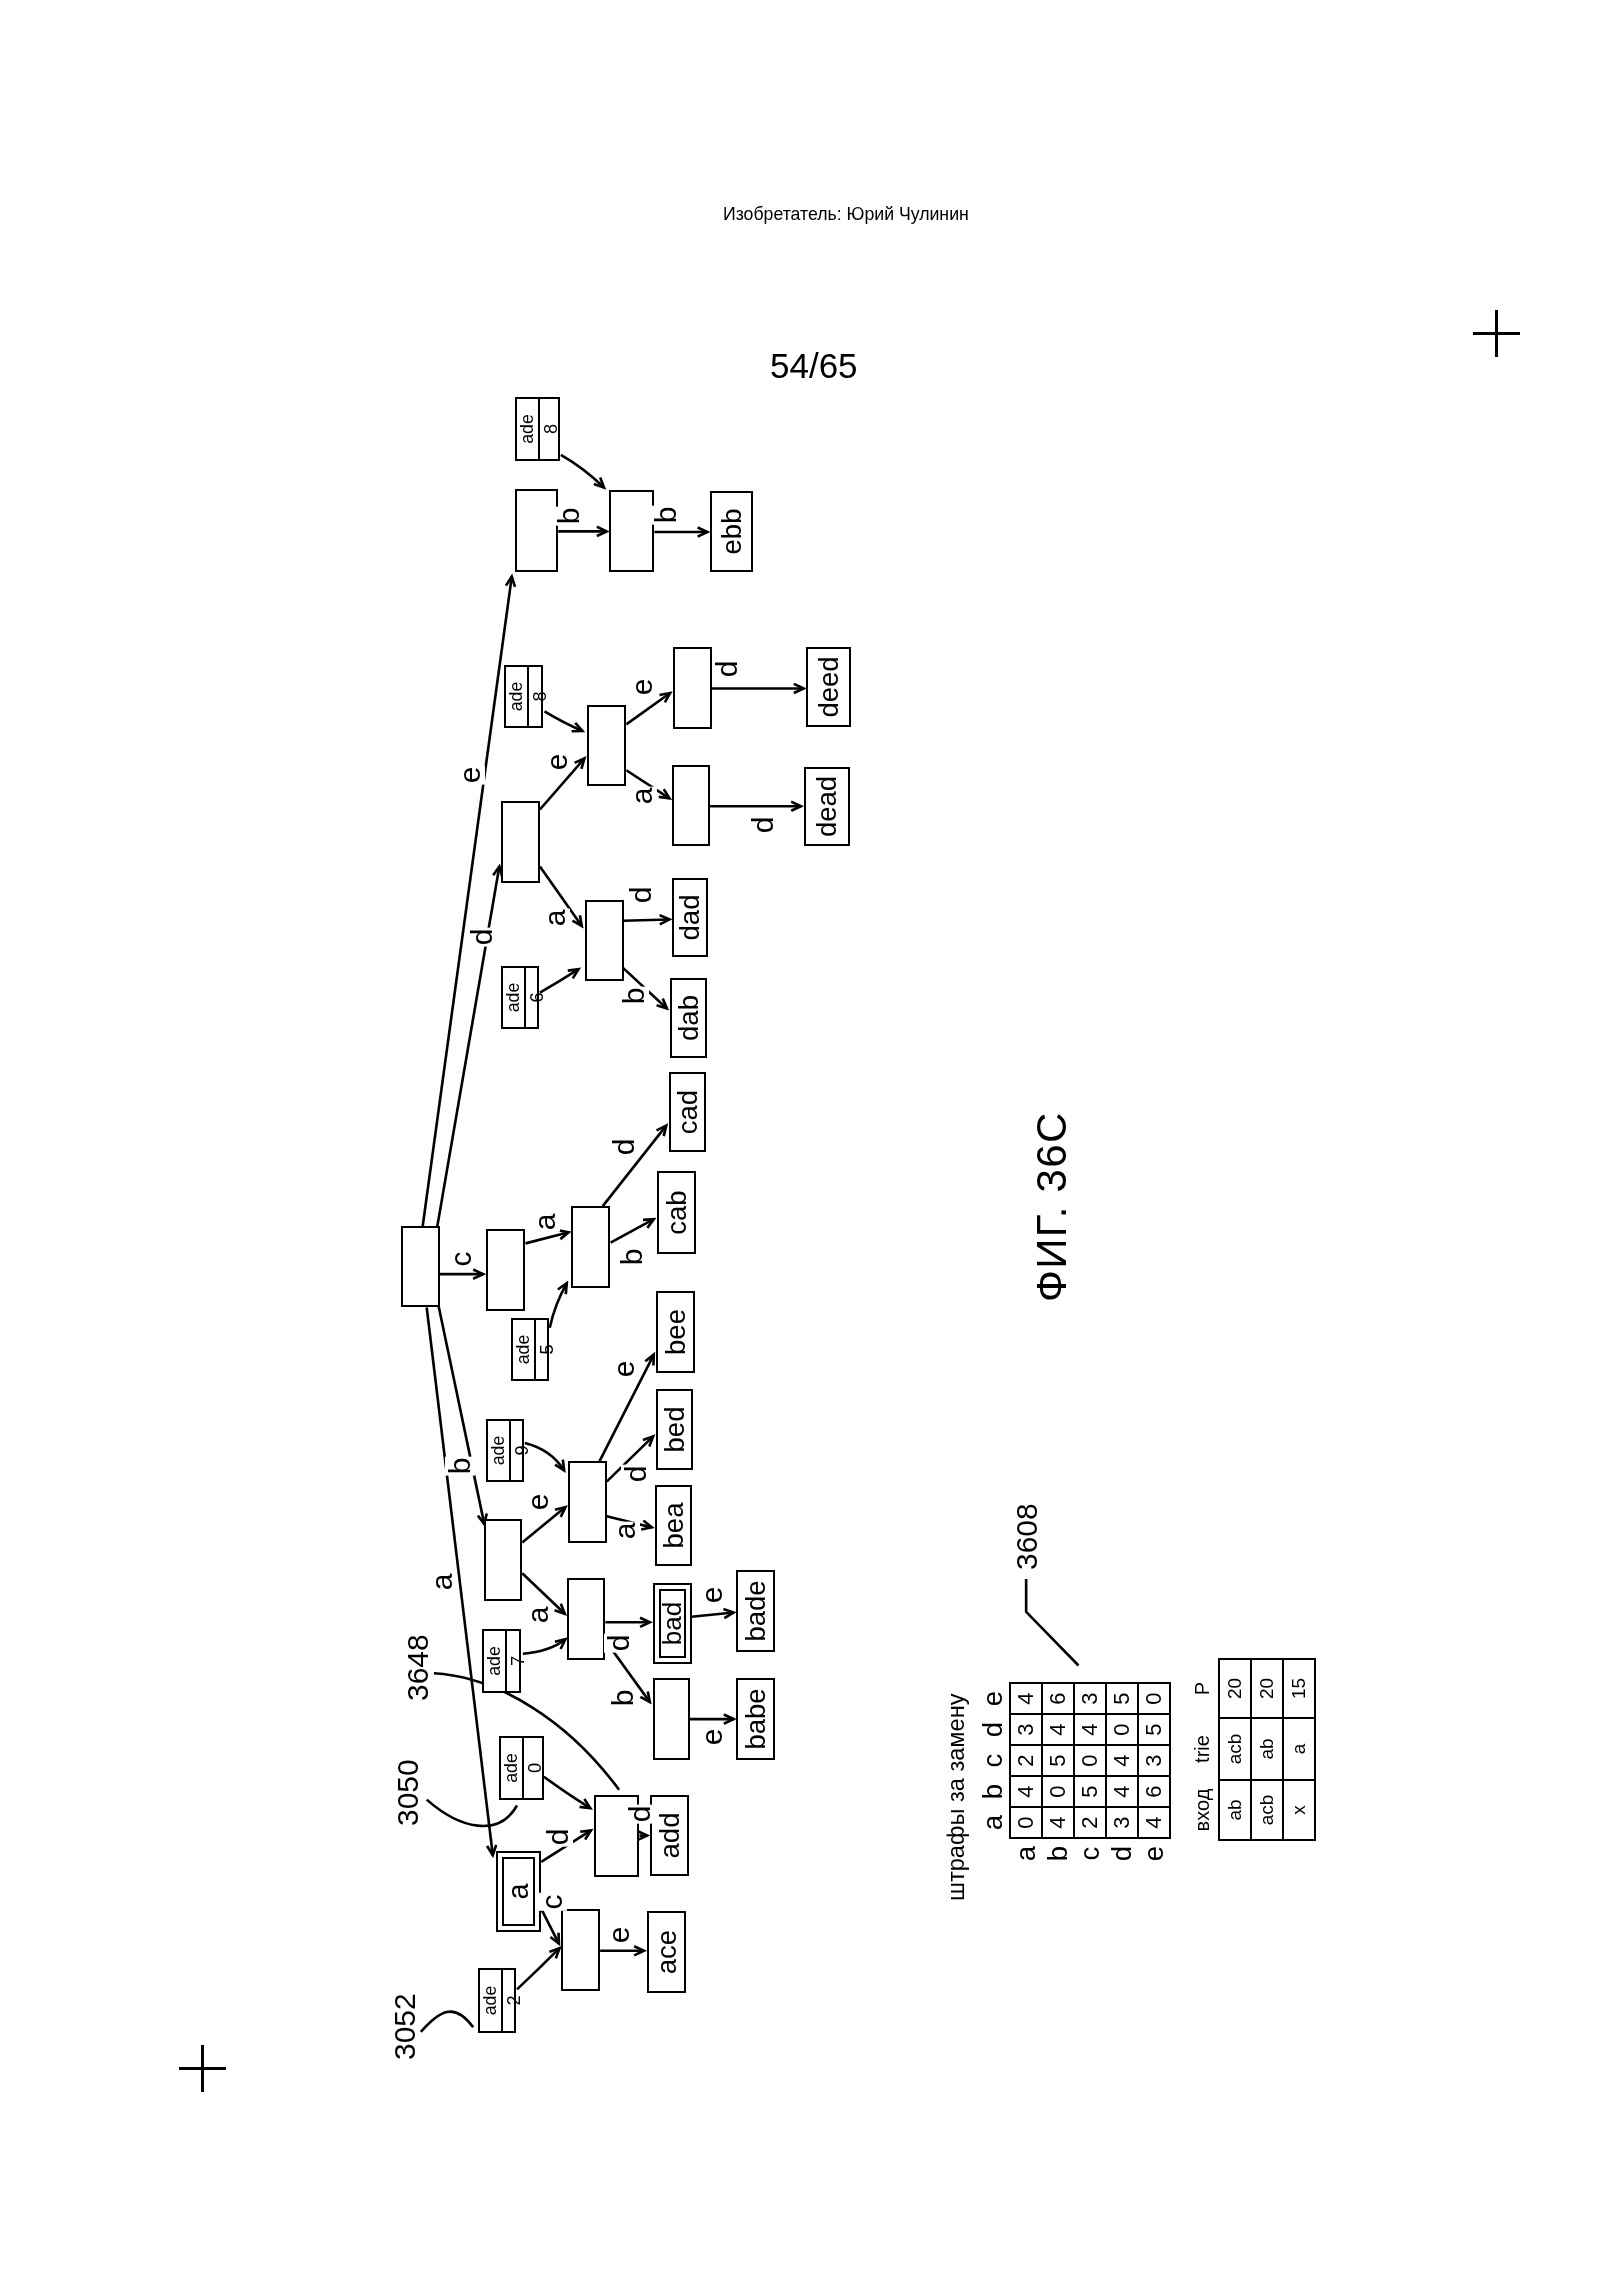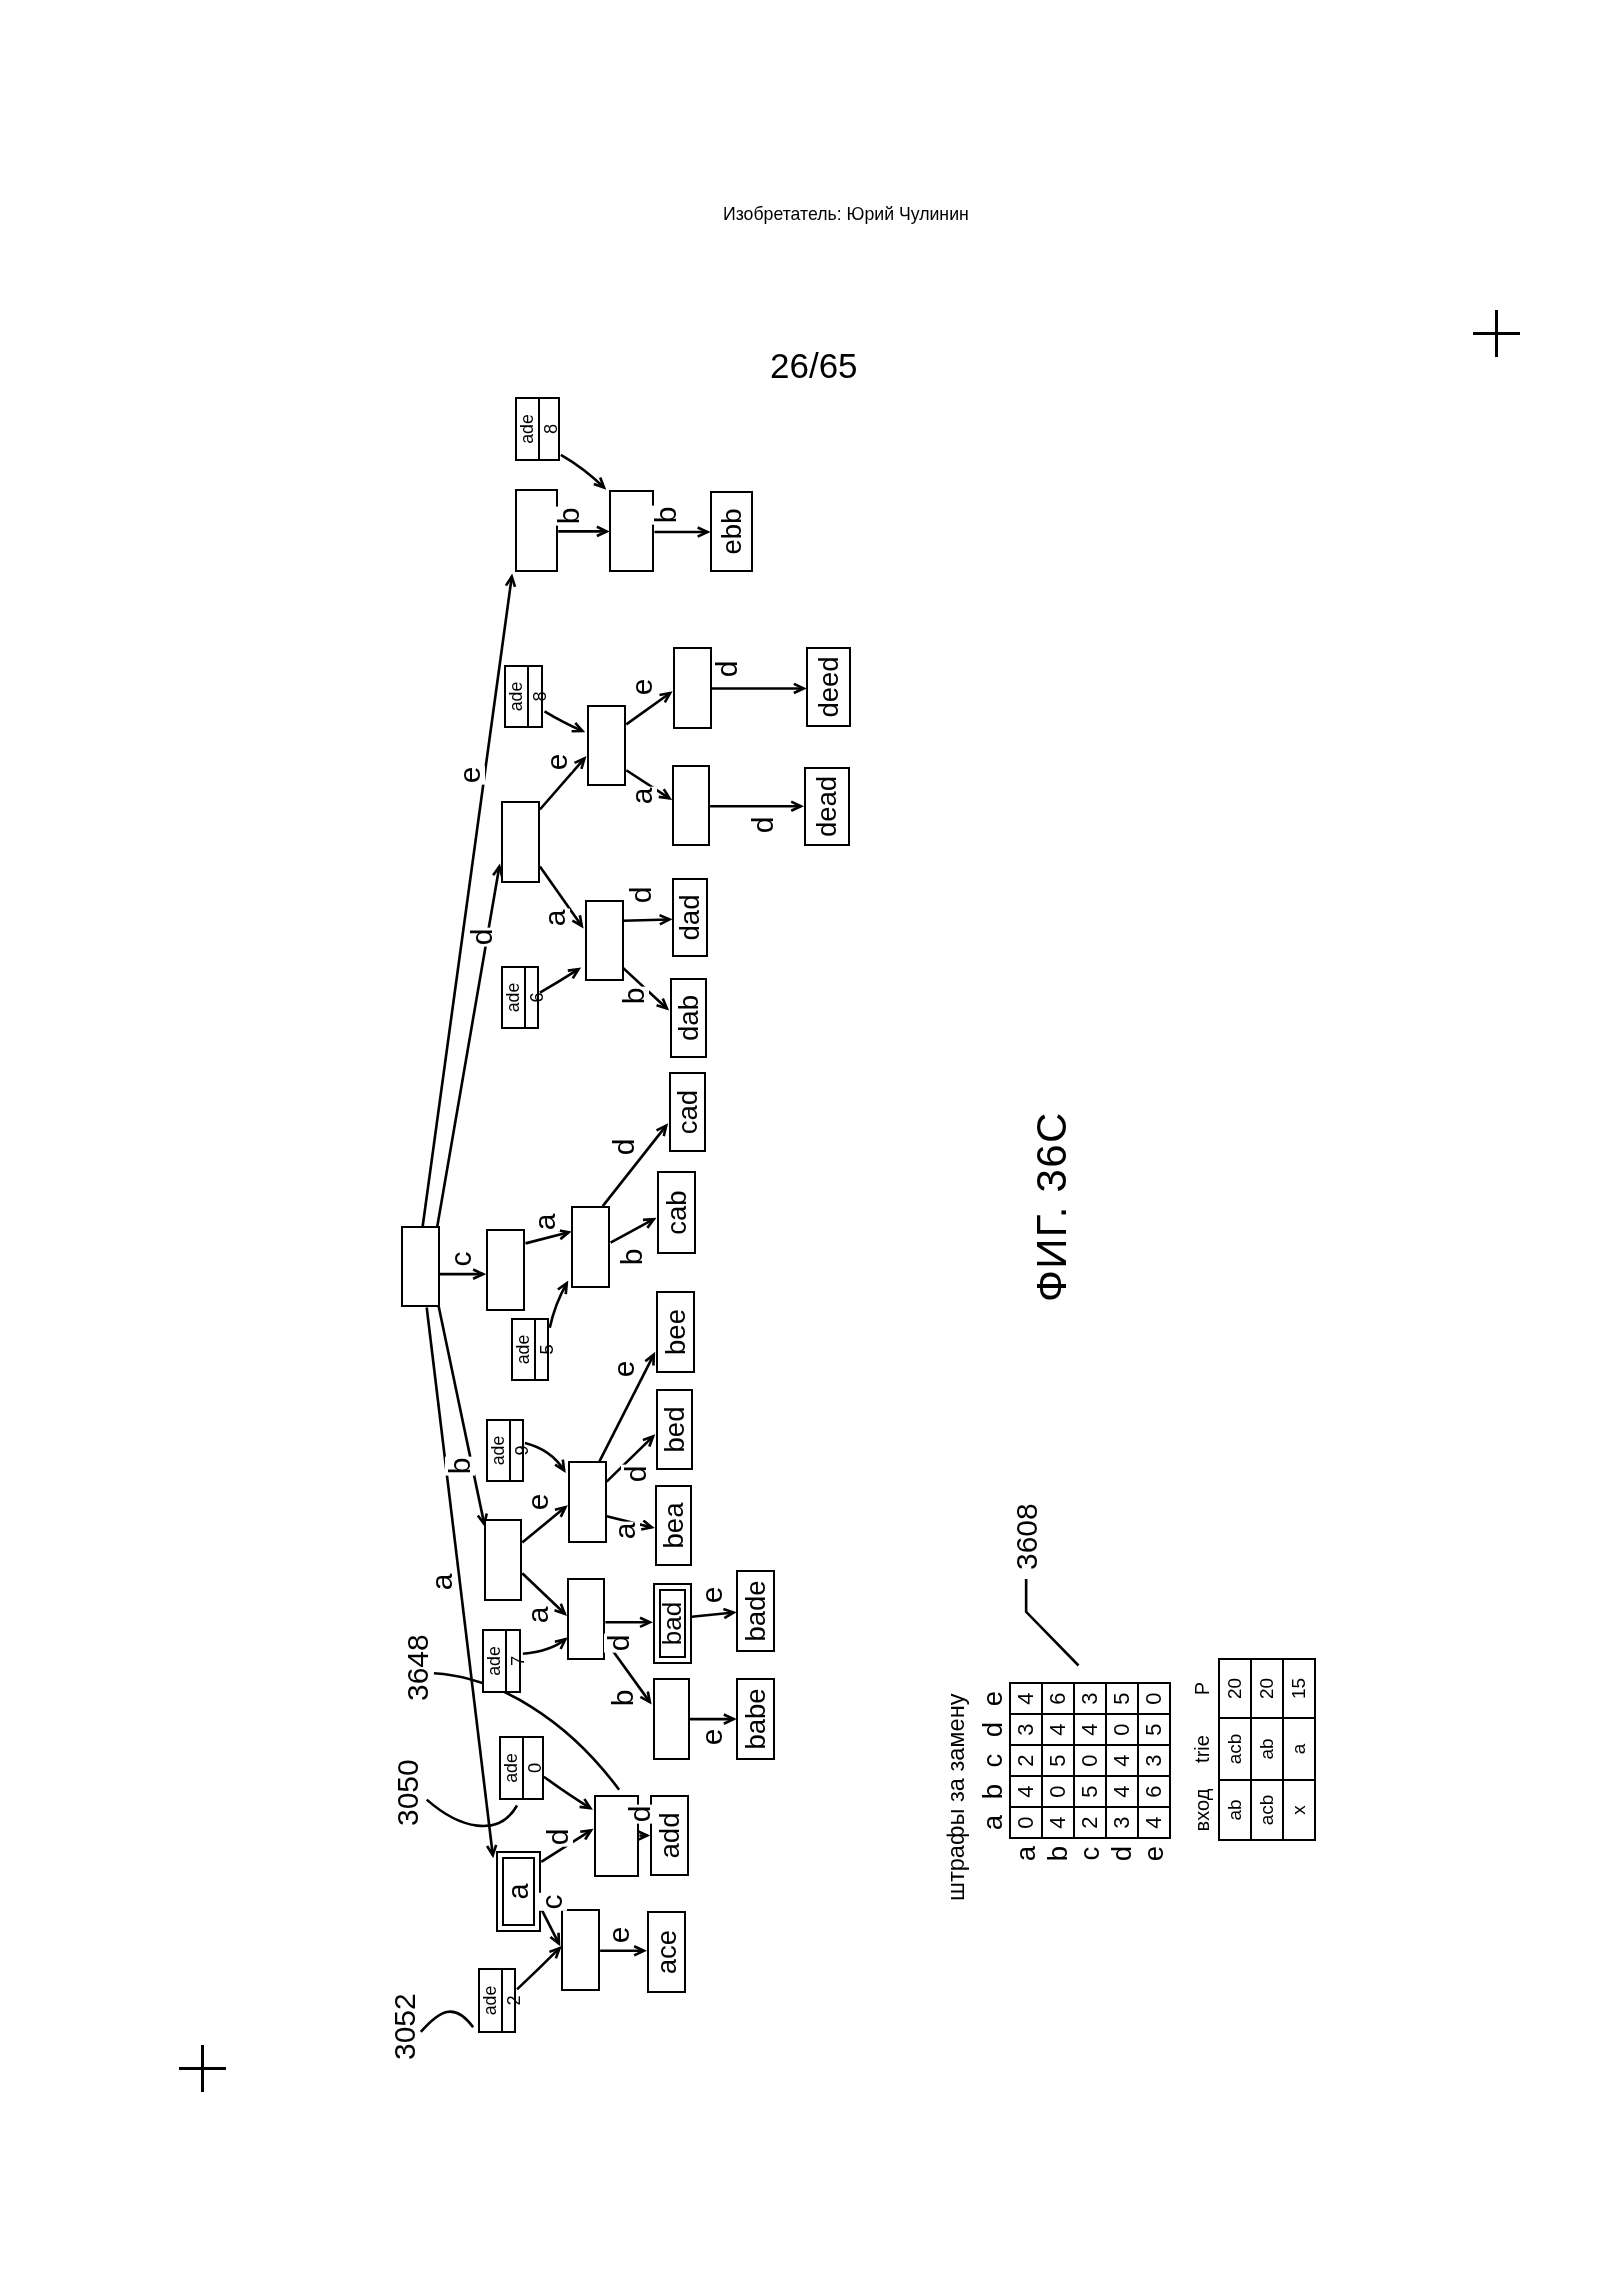--- a/index.html
+++ b/index.html
@@ -34,21 +34,21 @@
   .cross { position:absolute; z-index:5; }
   .cross .hb { position:absolute; background:#000; width:47px; height:3.9px; left:0; top:21.6px; }
   .cross .vb { position:absolute; background:#000; width:3.9px; height:47px; left:21.6px; top:0; }
 </style>
 </head>
 <body>
 
 <div class="page">
 
   <div class="ptext" style="left:723px; top:204px; font-size:17.7px;">Изобретатель: Юрий Чулинин</div>
-  <div class="ptext" style="left:770px; top:346px; font-size:35px;">26/65</div>
+  <div class="ptext" style="left:770px; top:346px; font-size:35px;">54/65</div>
 
   <div class="cross" style="left:1473px; top:310px;">
       <div class="hb"></div>
       <div class="vb"></div>
     </div>
   <div class="cross" style="left:179px; top:2045px;">
       <div class="hb"></div>
       <div class="vb"></div>
     </div>
 

